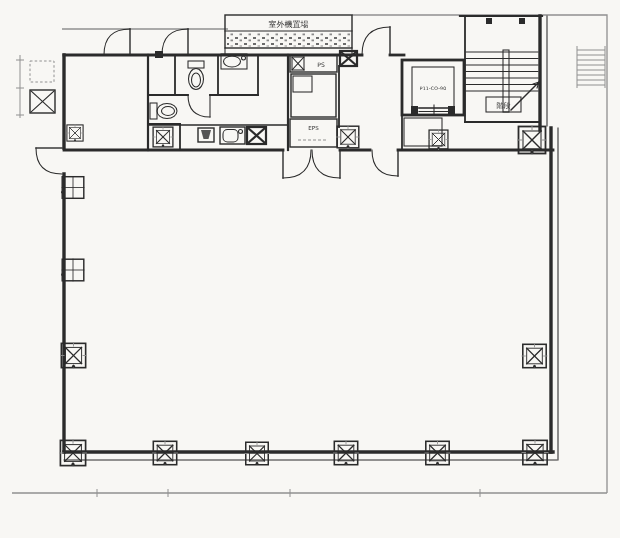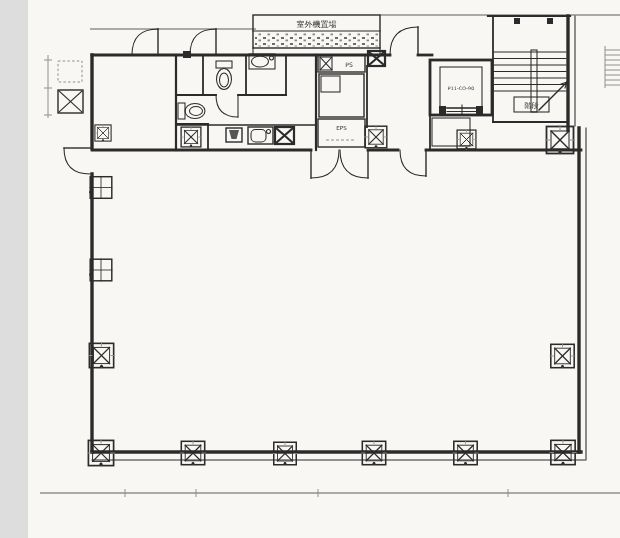--- a/index.html
+++ b/index.html
@@ -2,21 +2,21 @@
 <html style="--background: #f8f7f4; --ink: #2b2b2b; --ink-light: #909090;"><head>
 <meta charset="utf-8">
 <style>
   :root{
     --background:#f8f7f4;
     --ink:#2b2b2b;
     --ink-light:#909090;
   }
   html,body{margin:0;padding:0}
   body{background:#ddd;display:flex;align-items:flex-start;justify-content:flex-start;font-family:"DejaVu Sans",sans-serif;}
-  .stage{width:620px;height:538px;background:var(--background);position:relative;overflow:hidden;margin-left:28px;}
+  .stage{width:620px;height:538px;background:var(--background);position:relative;overflow:hidden;}
   svg{display:block}
   .s{stroke:var(--ink);fill:none;stroke-linecap:square}
   .sw35{stroke-width:3.4}
   .sw3{stroke-width:2.8}
   .sw22{stroke-width:2.2}
   .sw18{stroke-width:1.8}
   .sw14{stroke-width:1.4}
   .sw1{stroke-width:1.05}
   .lt{stroke:var(--ink-light);fill:none;stroke-width:1}
   .lt14{stroke:var(--ink-light);fill:none;stroke-width:1.3}

